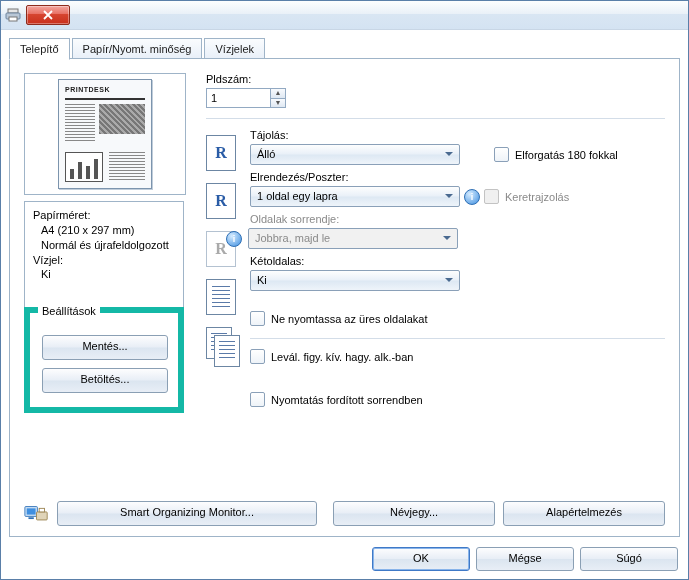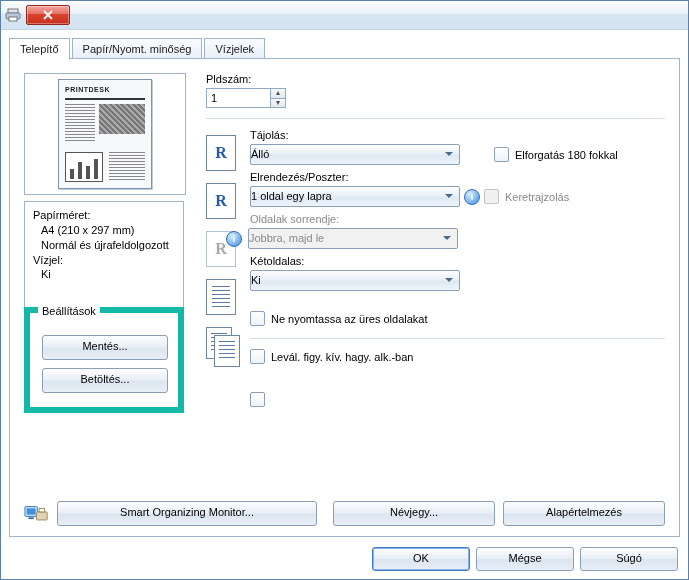--- a/index.html
+++ b/index.html
@@ -48,21 +48,21 @@
   .ricon{width:28px;height:34px;border:1px solid #6c86a3;background:#fff;display:flex;align-items:center;justify-content:center;font-family:'Times New Roman',serif;font-size:16px;color:#2a5ca6;font-weight:bold}
   .ricon.disabled{color:#aaa;border-color:#b4c2d1}
   .ricon.lines{font-size:0;background:#fff;position:relative}
   .ricon.lines::before{content:"";position:absolute;left:5px;right:5px;top:6px;bottom:6px;background:repeating-linear-gradient(to bottom,#5a7aa8 0,#5a7aa8 1px,transparent 1px,transparent 4px)}
   .stackicon{width:34px;height:40px;position:relative}
   .stackicon .pg{position:absolute;width:24px;height:30px;border:1px solid #6c86a3;background:#fff}
   .stackicon .pg::before{content:"";position:absolute;left:4px;right:4px;top:5px;bottom:5px;background:repeating-linear-gradient(to bottom,#5a7aa8 0,#5a7aa8 1px,transparent 1px,transparent 4px)}
   .stackicon .pg.back{left:0;top:0}
   .stackicon .pg.front{left:8px;top:8px}
   .fieldarea{flex:1}
-  .combo{width:210px;height:21px;border:1px solid #8aa0b8;background:linear-gradient(to bottom,#fdfefe,#e9f0f8 48%,#dde8f3 52%,#eef4fa);padding:0 22px 0 0;box-sizing:border-box;line-height:19px;position:relative;border-radius:2px}
+  .combo{width:210px;height:21px;border:1px solid #8aa0b8;background:linear-gradient(to bottom,#fdfefe,#e9f0f8 48%,#dde8f3 52%,#eef4fa);padding:0 22px 0 6px;box-sizing:border-box;line-height:19px;position:relative;border-radius:2px}
   .combo.disabled{color:#8a8a8a;background:#f1f1f1}
   .combo::after{content:"";position:absolute;right:6px;top:7px;border:4px solid transparent;border-top-color:#4a6a90}
   .chk{display:inline-flex;align-items:center;gap:6px}
   .chk .box{width:13px;height:13px;border:1px solid #8aa0b8;background:linear-gradient(to bottom,#fff,#eef3f8);border-radius:2px}
   .chk.disabled{color:#8a8a8a}
   .chk.disabled .box{background:#f0f0f0;border-color:#c3c3c3}
   .infoicon{width:14px;height:14px;border-radius:50%;background:radial-gradient(circle at 35% 30%,#d6ecff,#3f8fe0);border:1px solid #2e6fb5;display:inline-flex;align-items:center;justify-content:center;color:#fff;font-weight:bold;font-size:9px;margin:0 4px}
   .maingrid{display:flex;gap:8px}
   
   .bottomrow{position:absolute;left:14px;right:14px;bottom:10px;display:flex;align-items:center;gap:8px}
@@ -194,20 +194,21 @@
 
             <hr class="hr">
 
             <label class="chk" style="margin-bottom:14px;display:inline-flex">
                 <span class="box"></span>
                 <span>Levál. figy. kív. hagy. alk.-ban</span>
               </label>
             <div style="height:14px"></div>
             <label class="chk">
                 <span class="box"></span>
+                <span>Nyomtatás fordított sorrendben</span>
               </label>
           </div>
         </div>
       </div>
 
       <div class="bottomrow">
         <span class="somicon">
           <svg viewBox="0 0 28 24">
               <rect x="1" y="4" width="14" height="11" rx="1" fill="#cfe3f7" stroke="#2e6fb5"></rect>
               <rect x="3" y="6" width="10" height="7" fill="#3f8fe0"></rect>

